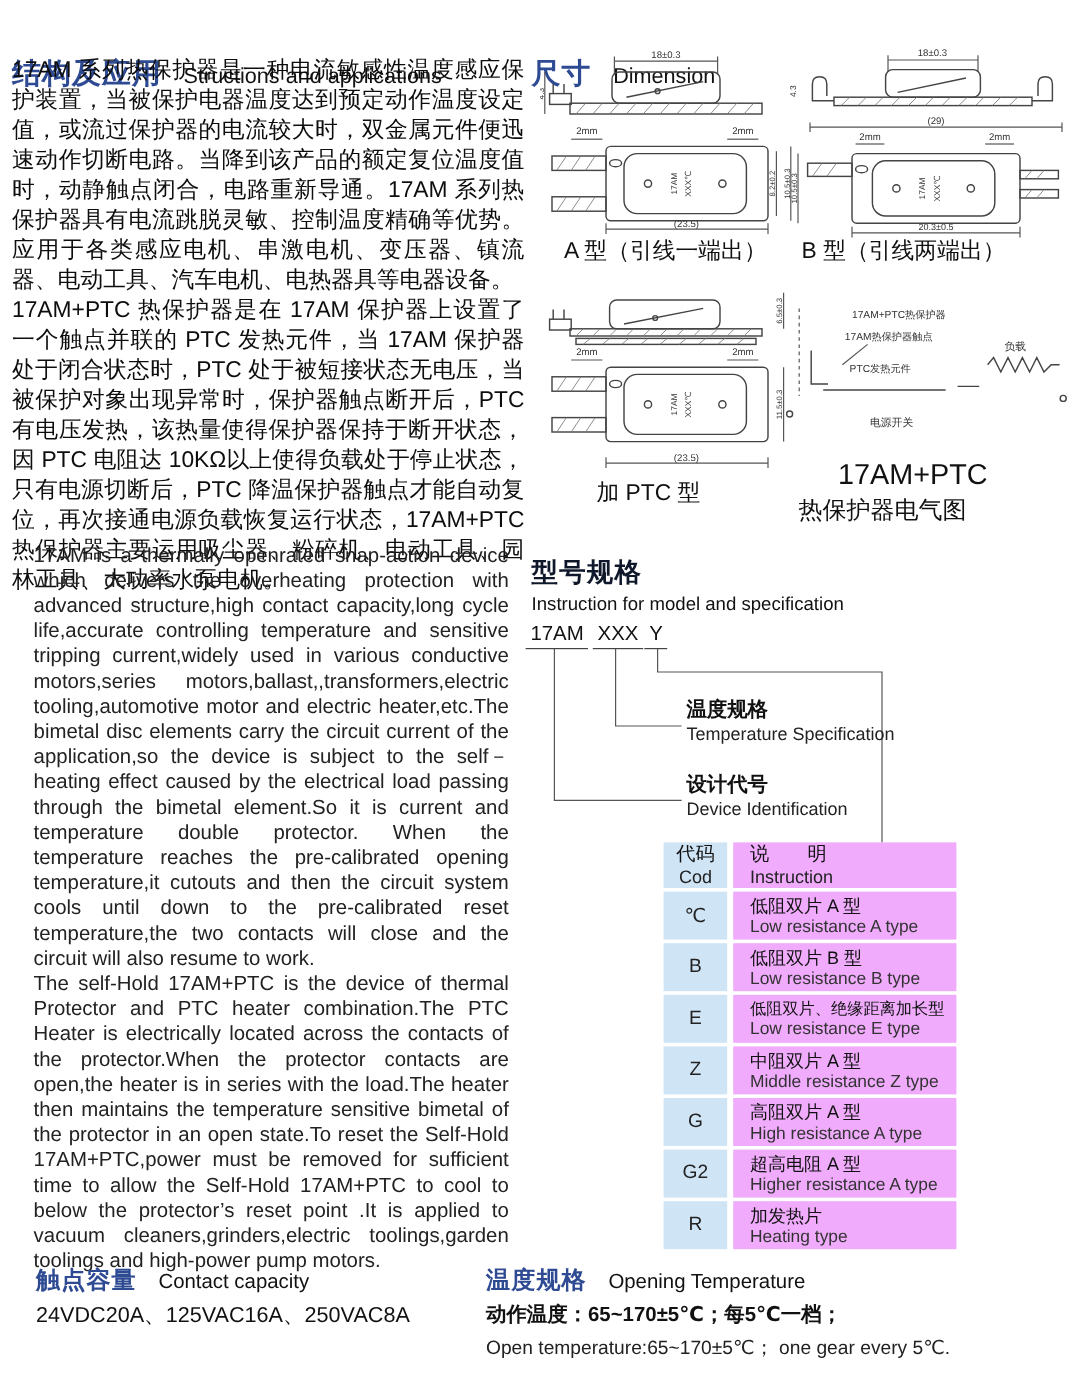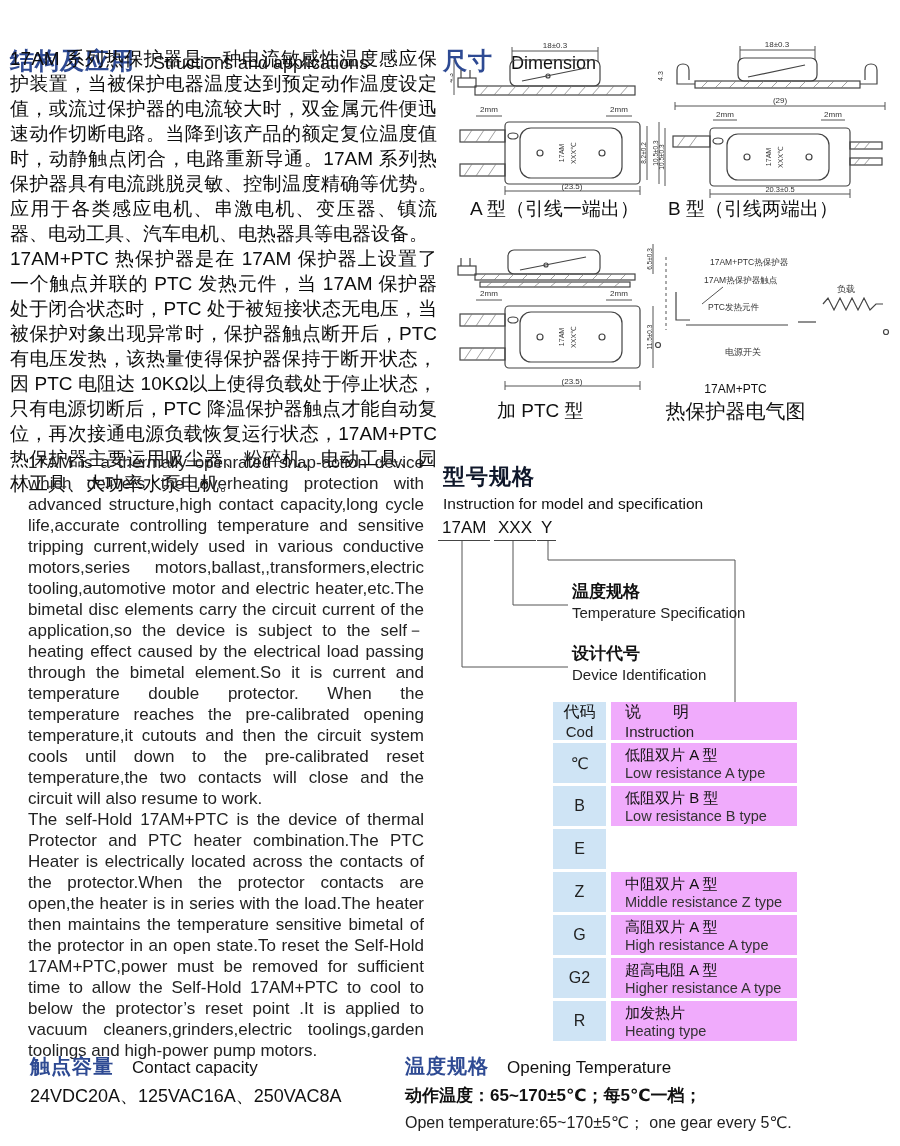--- a/index.html
+++ b/index.html
@@ -281,21 +281,21 @@
     <polyline class="part" points="28,40 28,68 42,68"></polyline>
     <line class="part" x1="38" y1="73" x2="140" y2="73" stroke-width="2"></line>
     <line class="part" x1="150" y1="70" x2="168" y2="70"></line>
     <polyline class="part" points="175,52 180,46 186,58 192,46 198,58 204,46 210,58 216,46 222,58 228,52 235,52"></polyline>
     <text x="198" y="40" font-size="9" text-anchor="middle">负载</text>
     <text x="95" y="103" font-size="9" text-anchor="middle">电源开关</text>
     <circle class="part" cx="10" cy="93" r="2.5"></circle>
     <circle class="part" cx="238" cy="80" r="2.5"></circle>
   </svg>
   <div class="abs" style="left:648px;top:382px;width:175px;text-align:center;">
-    <div style="font-size:12px;color:#111;">17AM+PTC</div>
+    <div style="font-size:24px;color:#111;text-align:right;">17AM+PTC</div>
     <div style="font-size:20px;color:#111;margin-top:2px;">热保护器电气图</div>
   </div>
 
   <div class="abs" style="left:443px;top:462px;">
     <div class="h2-zh">型号规格</div>
     <div class="sub-en" style="margin-top:3px;">Instruction for model and specification</div>
   </div>
 
   <div class="abs" style="left:440px;top:518px;width:455px;height:190px;">
     <svg class="abs" style="left:0;top:0;" width="455" height="190" viewBox="0 0 455 190">
@@ -338,20 +338,24 @@
         </div>
       <div class="tcell2">
         <span class="tc-zh">低阻双片 B 型</span>
         <span class="tc-en">Low resistance B type</span>
       </div>
     </div>
     <div class="trow body-row">
       <div class="tcell1">
           <span class="tc-code">E</span>
         </div>
+      <div class="tcell2">
+        <span class="tc-zh" style="font-size:13.5px;">低阻双片、绝缘距离加长型</span>
+        <span class="tc-en">Low resistance E type</span>
+      </div>
     </div>
     <div class="trow body-row">
       <div class="tcell1">
           <span class="tc-code">Z</span>
         </div>
       <div class="tcell2">
         <span class="tc-zh">中阻双片 A 型</span>
         <span class="tc-en">Middle resistance Z type</span>
       </div>
     </div>

